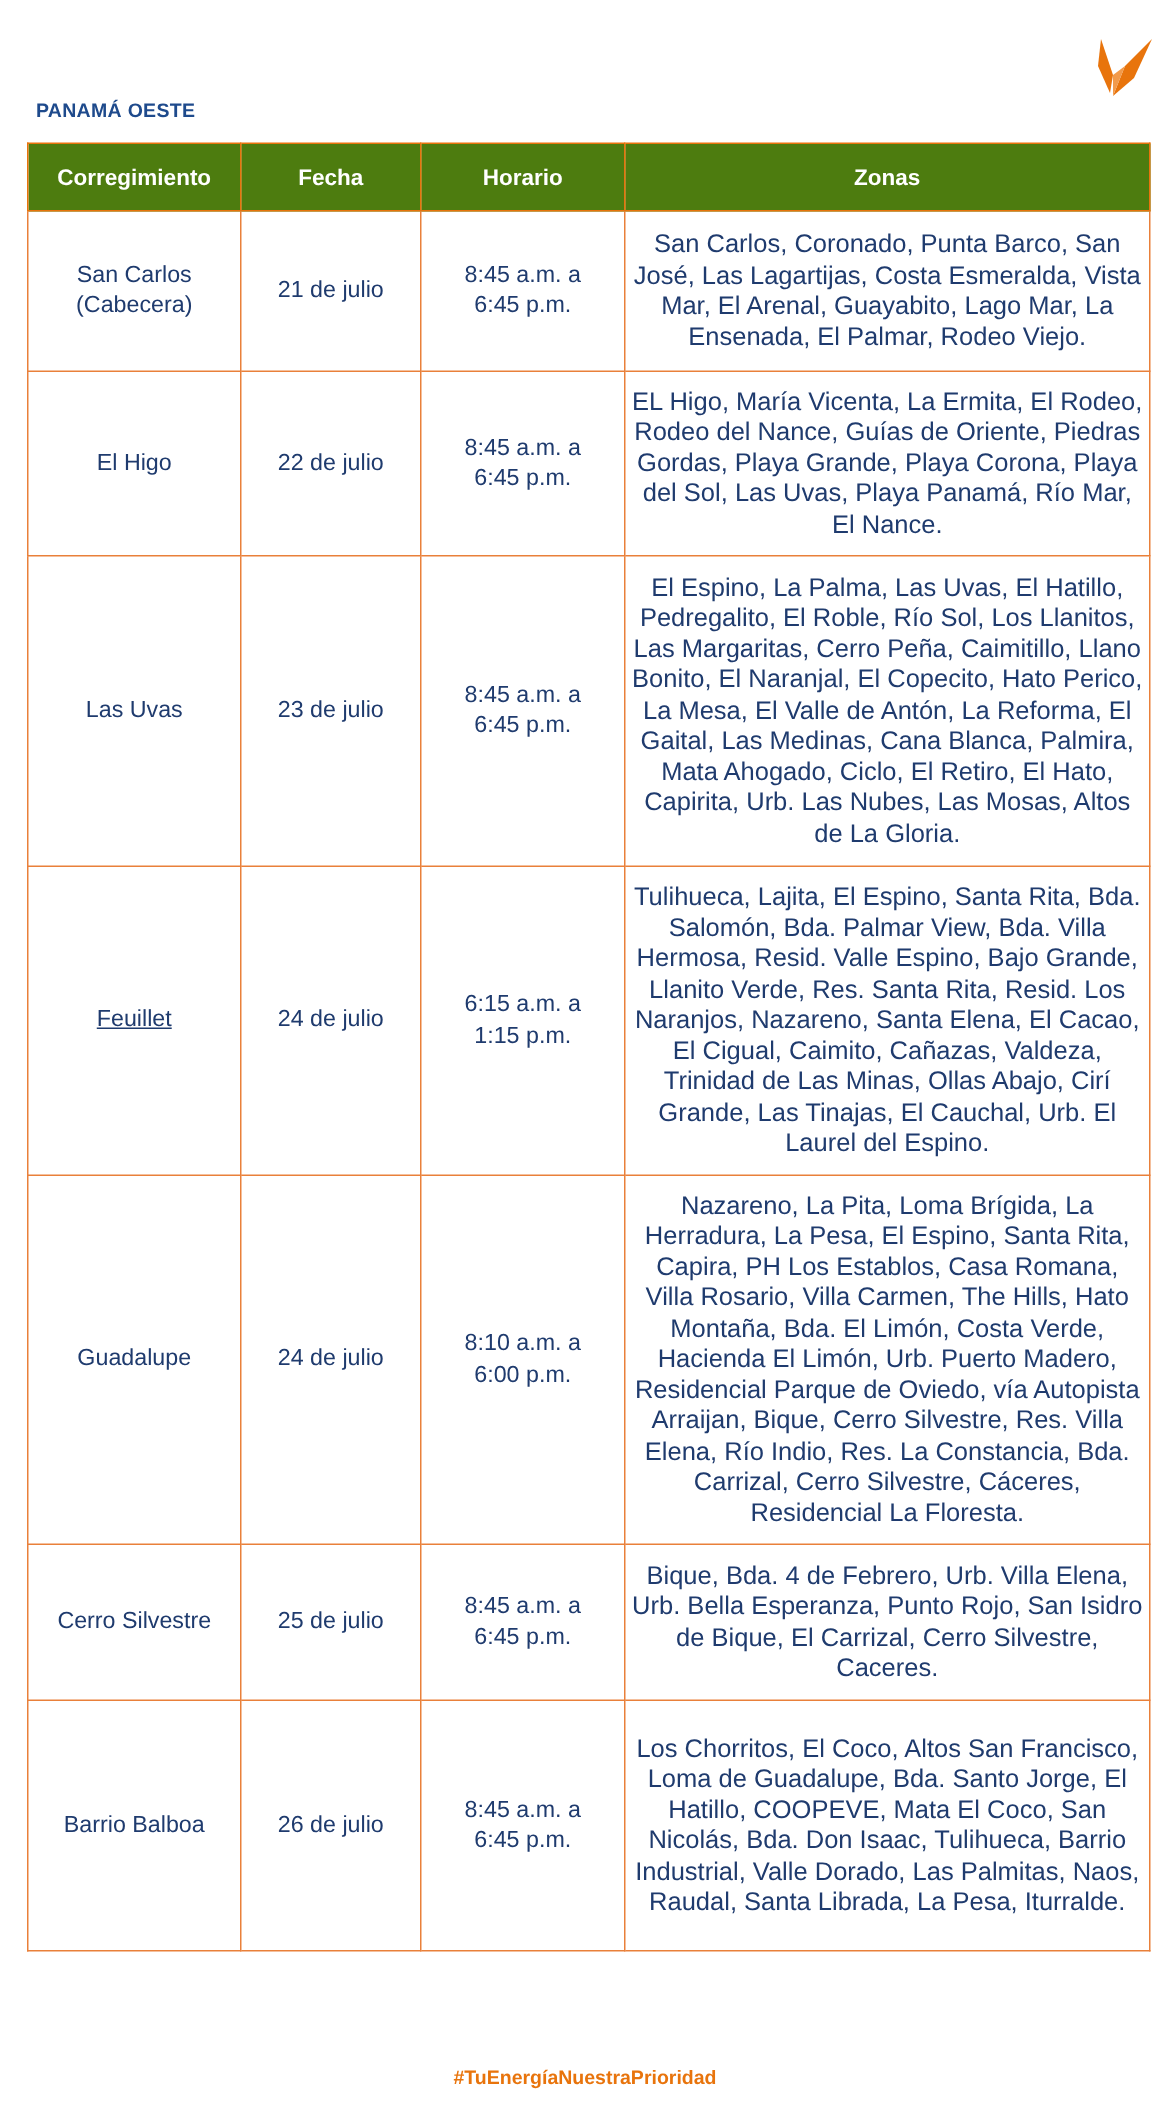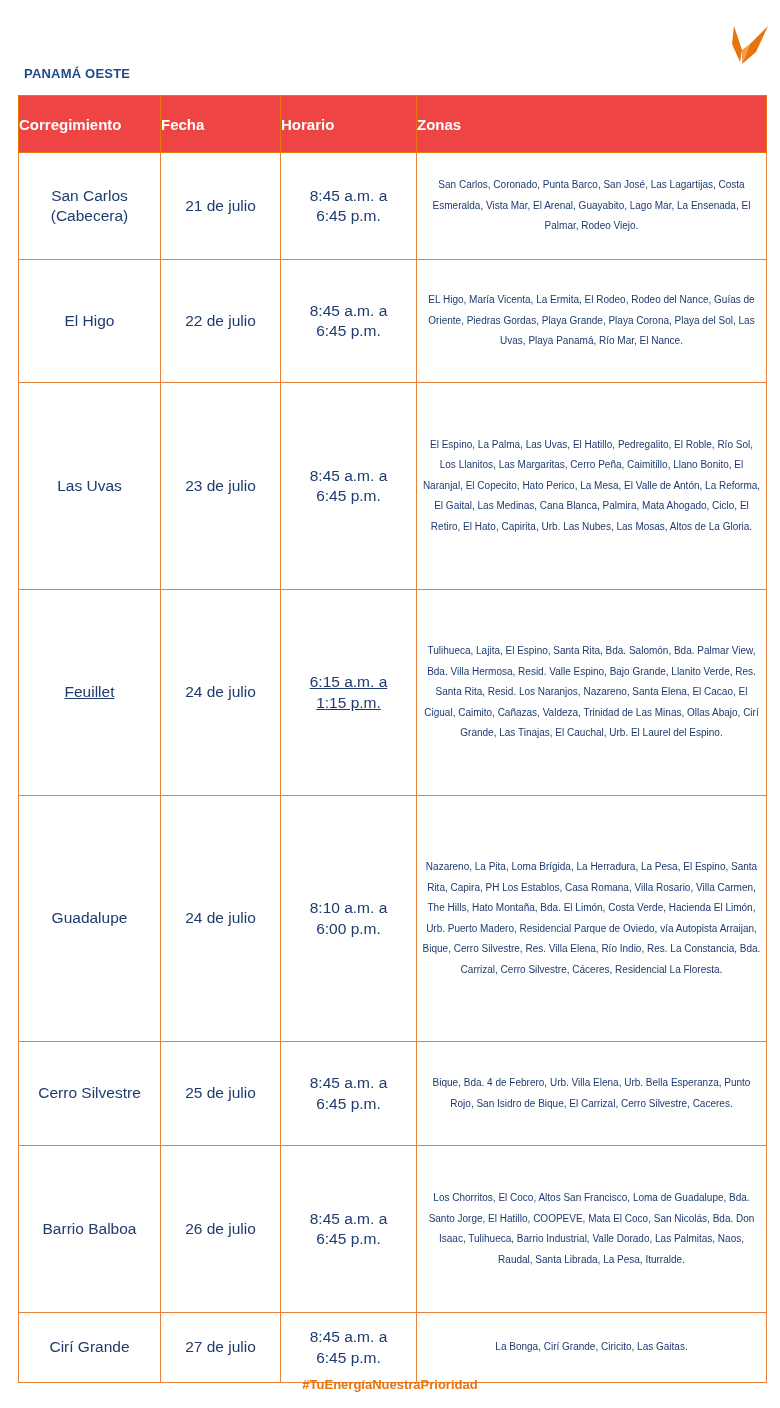--- a/index.html
+++ b/index.html
@@ -3,23 +3,23 @@
 <meta charset="utf-8">
 <style>
   * { box-sizing: border-box; margin: 0; padding: 0; }
   html, body { width: 780px; height: 1408px; background: #ffffff; overflow: hidden; }
   body { position: relative; font-family: "Liberation Sans", "DejaVu Sans", sans-serif; color: #1f3b6e; }
   .region-title { position: absolute; left: 24px; top: 66px; font-size: 13px; font-weight: bold; color: #1e4a8c; letter-spacing: 0.2px; }
   .logo { position: absolute; left: 560px; top: 20px; width: 215px; height: 62px; }
   .logo-text { position: absolute; left: 2px; top: 8px; font-size: 40px; font-weight: bold; color: #1d4a8f; letter-spacing: -0.5px; font-family: "DejaVu Sans", sans-serif; }
   .logo-mark { position: absolute; left: 168px; top: 2px; width: 42px; height: 46px; }
   table { position: absolute; left: 18px; top: 95px; width: 748px; border-collapse: collapse; table-layout: fixed; }
-  th { background: #ef4444; color: #fff; font-weight: bold; font-size: 15px; height: 57px; border: 1.5px solid #e8740c; text-align: left; }
+  th { background: #4d7c0f; color: #fff; font-weight: bold; font-size: 15px; height: 45px; border: 1.5px solid #e8740c; text-align: center; }
   td { border: 1.5px solid #e9803a; text-align: center; vertical-align: middle; font-size: 15.5px; line-height: 20.5px; color: #1f3b6e; padding: 0 16px; }
-  td.zones { padding: 0 4px; font-size: 10px; }
+  td.zones { padding: 0 4px; font-size: 17px; }
   .hashtag { position: absolute; left: 0; width: 780px; top: 1377px; text-align: center; font-size: 13px; font-weight: bold; color: #e8740c; }
 </style>
 </head>
 <body>
 
 <div class="region-title">PANAMÁ OESTE</div>
 
 <div class="logo">
   <svg class="logo-mark" viewBox="0 0 42 46">
     <path d="M6 4 L14 28 L12 40 L4 22 Z" fill="#e8740c"></path>
@@ -58,43 +58,37 @@
       </tr>
       <tr style="height: 207px;">
         <td style="padding: 0px 14px;">Las Uvas</td>
         <td>23 de julio</td>
         <td style="padding: 0px 22px;">8:45 a.m. a 6:45 p.m.</td>
         <td class="zones">El Espino, La Palma, Las Uvas, El Hatillo, Pedregalito, El Roble, Río Sol, Los Llanitos, Las Margaritas, Cerro Peña, Caimitillo, Llano Bonito, El Naranjal, El Copecito, Hato Perico, La Mesa, El Valle de Antón, La Reforma, El Gaital, Las Medinas, Cana Blanca, Palmira, Mata Ahogado, Ciclo, El Retiro, El Hato, Capirita, Urb. Las Nubes, Las Mosas, Altos de La Gloria.</td>
       </tr>
       <tr style="height: 206px;">
         <td style="padding: 0px 14px; text-decoration: underline;">Feuillet</td>
         <td>24 de julio</td>
-        <td style="padding: 0px 22px; text-decoration: underline;">6:15 a.m. a 1:15 p.m.</td>
+        <td style="padding: 0px 22px;">6:15 a.m. a 1:15 p.m.</td>
         <td class="zones">Tulihueca, Lajita, El Espino, Santa Rita, Bda. Salomón, Bda. Palmar View, Bda. Villa Hermosa, Resid. Valle Espino, Bajo Grande, Llanito Verde, Res. Santa Rita, Resid. Los Naranjos, Nazareno, Santa Elena, El Cacao, El Cigual, Caimito, Cañazas, Valdeza, Trinidad de Las Minas, Ollas Abajo, Cirí Grande, Las Tinajas, El Cauchal, Urb. El Laurel del Espino.</td>
       </tr>
       <tr style="height: 246px;">
         <td style="padding: 0px 14px;">Guadalupe</td>
         <td>24 de julio</td>
         <td style="padding: 0px 22px;">8:10 a.m. a 6:00 p.m.</td>
         <td class="zones">Nazareno, La Pita, Loma Brígida, La Herradura, La Pesa, El Espino, Santa Rita, Capira, PH Los Establos, Casa Romana, Villa Rosario, Villa Carmen, The Hills, Hato Montaña, Bda. El Limón, Costa Verde, Hacienda El Limón, Urb. Puerto Madero, Residencial Parque de Oviedo, vía  Autopista Arraijan, Bique, Cerro Silvestre, Res. Villa Elena, Río Indio, Res. La Constancia, Bda. Carrizal, Cerro Silvestre, Cáceres, Residencial La Floresta.</td>
       </tr>
       <tr style="height: 104px;">
         <td style="padding: 0px 14px;">Cerro Silvestre</td>
         <td>25 de julio</td>
         <td style="padding: 0px 22px;">8:45 a.m. a 6:45 p.m.</td>
         <td class="zones">Bique, Bda. 4 de Febrero, Urb. Villa Elena, Urb. Bella Esperanza, Punto Rojo, San Isidro de Bique, El Carrizal, Cerro Silvestre, Caceres.</td>
       </tr>
       <tr style="height: 167px;">
         <td style="padding: 0px 14px;">Barrio Balboa</td>
         <td>26 de julio</td>
         <td style="padding: 0px 22px;">8:45 a.m. a 6:45 p.m.</td>
         <td class="zones">Los Chorritos, El Coco, Altos San Francisco, Loma de Guadalupe, Bda. Santo Jorge, El Hatillo, COOPEVE, Mata El Coco, San Nicolás, Bda. Don Isaac, Tulihueca, Barrio Industrial, Valle Dorado, Las Palmitas, Naos, Raudal, Santa Librada, La Pesa, Iturralde.</td>
       </tr>
-      <tr style="height: 70px;">
-        <td style="padding: 0px 14px;">Cirí Grande</td>
-        <td>27 de julio</td>
-        <td style="padding: 0px 22px;">8:45 a.m. a 6:45 p.m.</td>
-        <td class="zones">La Bonga, Cirí Grande, Ciricito, Las Gaitas.</td>
-      </tr>
     </tbody>
 </table>
 
 <div class="hashtag">#TuEnergíaNuestraPrioridad</div>
 
 </body></html>

